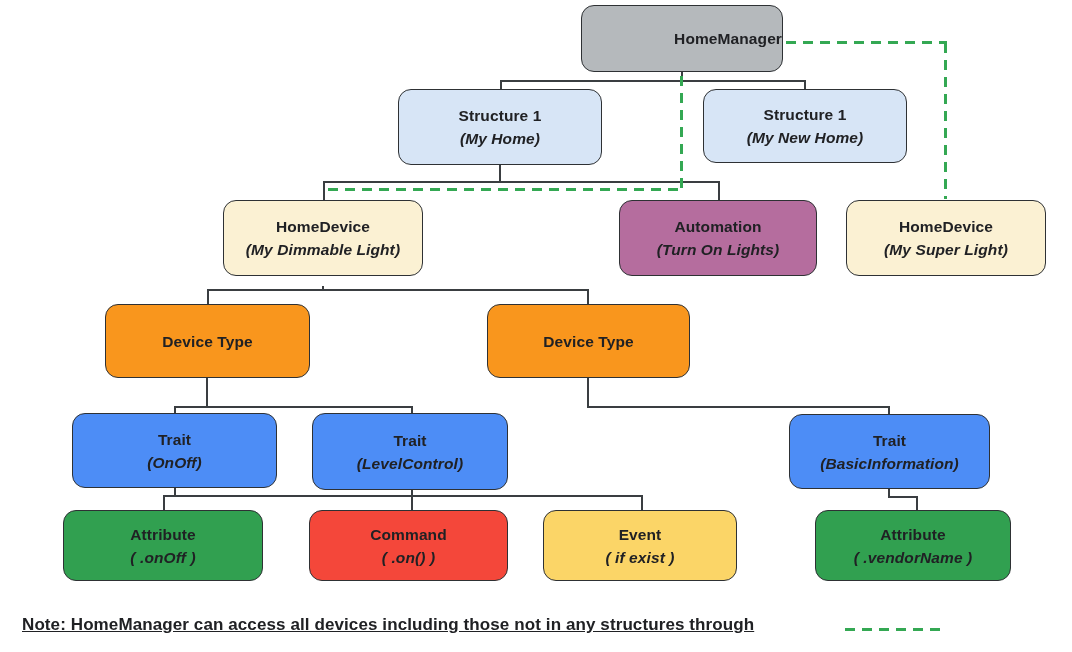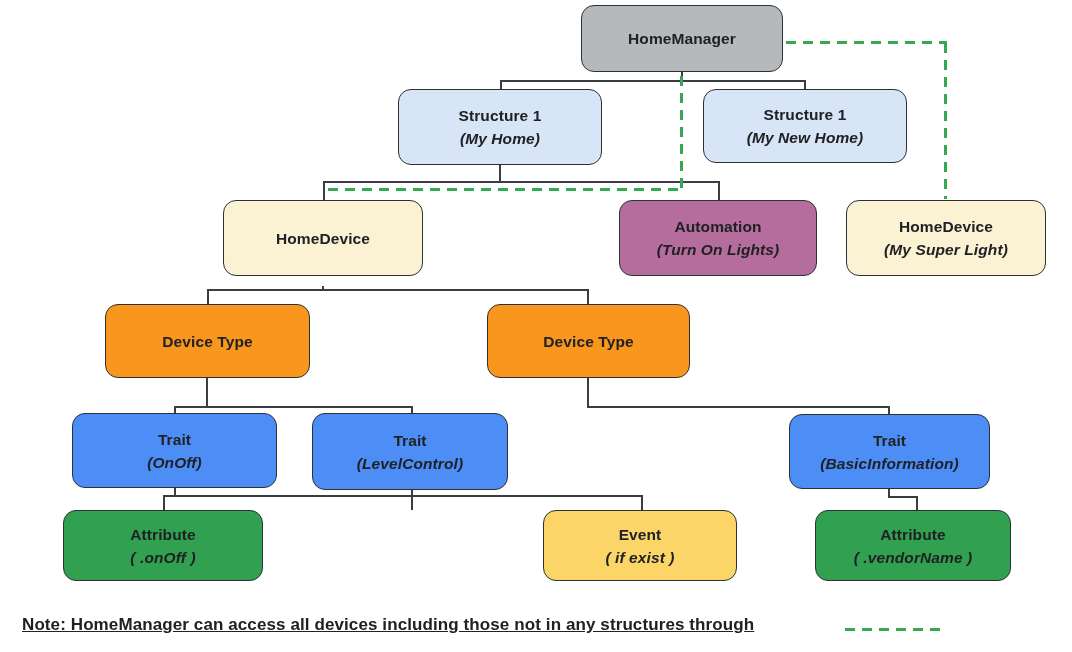--- a/index.html
+++ b/index.html
@@ -101,36 +101,37 @@
   <div class="v" style="left:888px;top:489px;height:9px;"></div>
   <div class="h" style="left:888px;top:496px;width:30px;"></div>
   <div class="v" style="left:916px;top:496px;height:14px;"></div>
 
   <div class="gv" style="left:680px;top:76px;height:114px;"></div>
   <div class="gh" style="left:328px;top:188px;width:353px;"></div>
   <div class="gh" style="left:786px;top:41px;width:161px;"></div>
   <div class="gv" style="left:944px;top:43px;height:156px;"></div>
   <div class="gh" style="left:845px;top:628px;width:100px;"></div>
 
-  <div class="node gray" style="left:581px;top:5px;width:202px;height:67px;">
+  <div class="node gray" style="left:581px;top:5px;width:202px;height:67px;align-items:flex-end;">
     <div class="title">HomeManager</div>
   </div>
 
   <div class="node blue50" style="left:398px;top:89px;width:204px;height:76px;">
     <div class="title">Structure 1</div>
     <div class="subtitle">(My Home)</div>
   </div>
 
   <div class="node blue50" style="left:703px;top:89px;width:204px;height:74px;">
     <div class="title">Structure 1</div>
     <div class="subtitle">(My New Home)</div>
   </div>
 
   <div class="node cream stacked" style="left:223px;top:200px;width:200px;height:76px;">
     <div class="title">HomeDevice</div>
+    <div class="subtitle">(My Dimmable Light)</div>
   </div>
 
   <div class="node mauve stacked" style="left:619px;top:200px;width:198px;height:76px;text-align:center;">
     <div class="title">Automation</div>
     <div class="subtitle">(Turn On Lights)</div>
   </div>
 
   <div class="node cream stacked" style="left:846px;top:200px;width:200px;height:76px;">
     <div class="title">HomeDevice</div>
     <div class="subtitle">(My Super Light)</div>
@@ -157,20 +158,24 @@
   <div class="node blue" style="left:789px;top:414px;width:201px;height:75px;">
     <div class="title">Trait</div>
     <div class="subtitle">(BasicInformation)</div>
   </div>
 
   <div class="node green stacked" style="left:63px;top:510px;width:200px;height:71px;">
     <div class="title">Attribute</div>
     <div class="subtitle">( .onOff )</div>
   </div>
 
+  <div class="node red stacked" style="left:309px;top:510px;width:199px;height:71px;">
+    <div class="title">Command</div>
+    <div class="subtitle">( .on() )</div>
+  </div>
 
   <div class="node yellow stacked" style="left:543px;top:510px;width:194px;height:71px;">
     <div class="title">Event</div>
     <div class="subtitle">( if exist )</div>
   </div>
 
   <div class="node green stacked" style="left:815px;top:510px;width:196px;height:71px;">
     <div class="title">Attribute</div>
     <div class="subtitle">( .vendorName )</div>
   </div>

